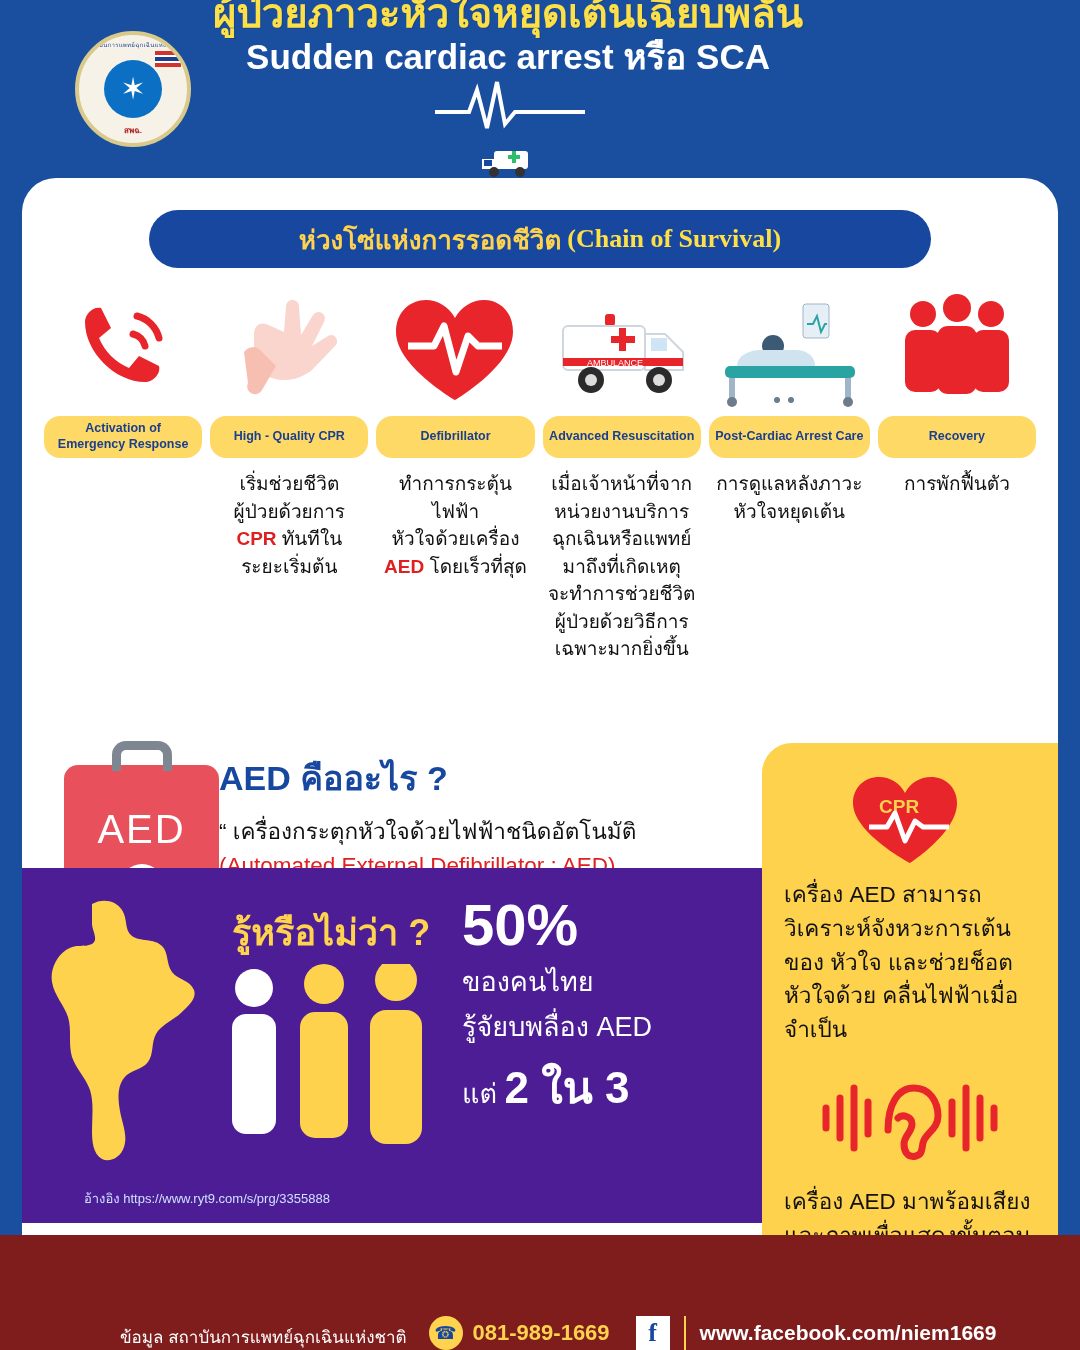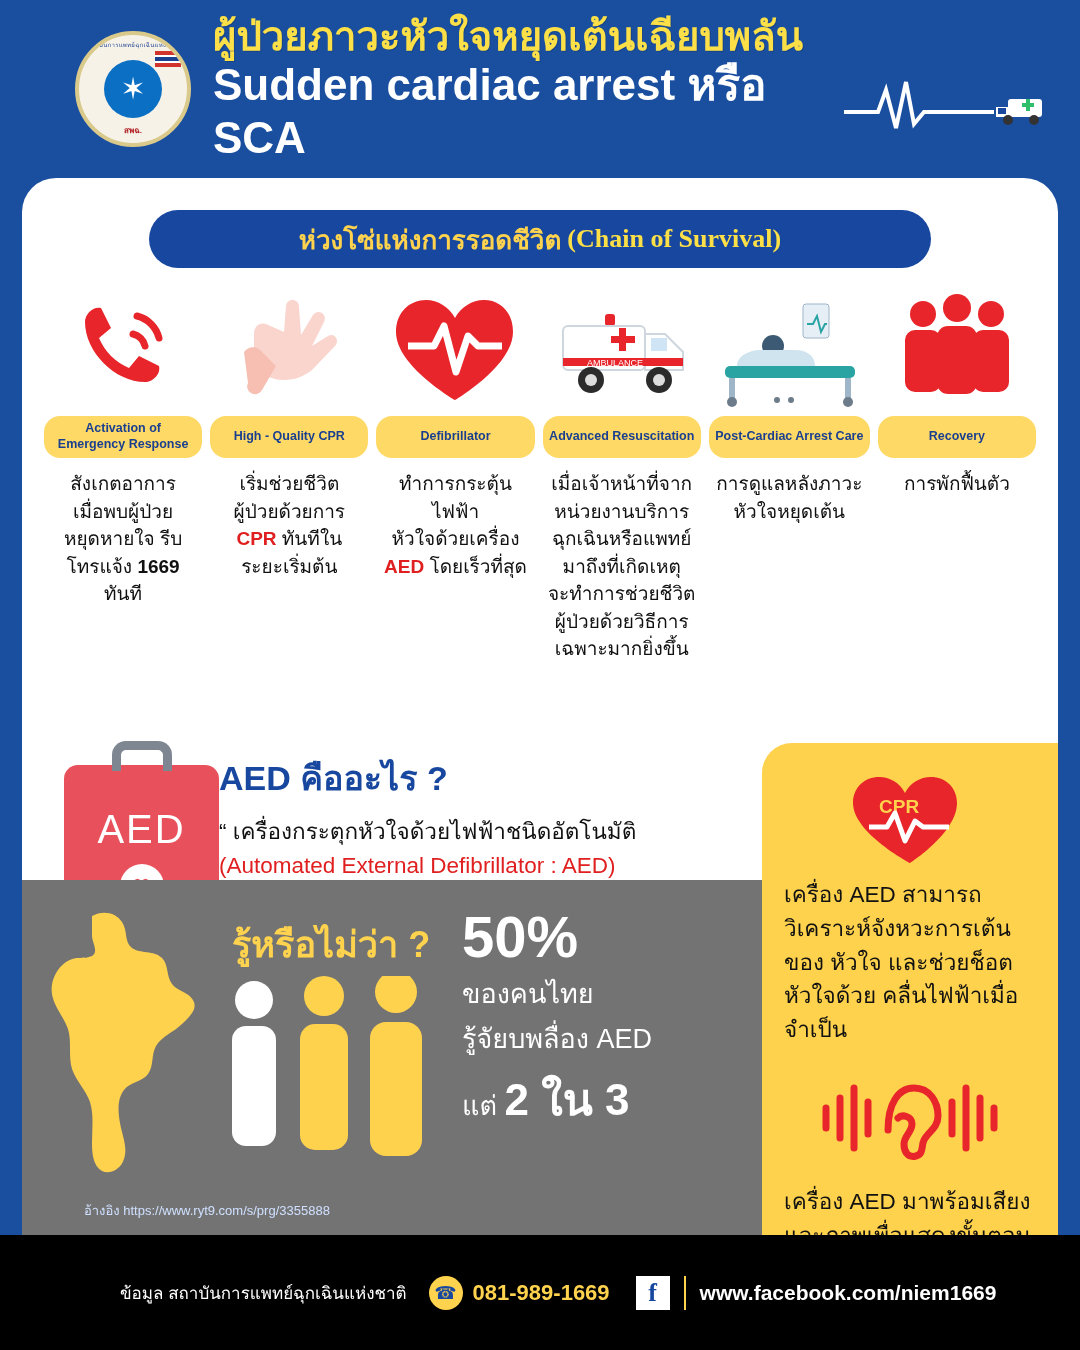--- a/index.html
+++ b/index.html
@@ -45,22 +45,22 @@
   .logo-badge .flag {
     position: absolute; top: 16px; right: 6px; width: 26px; height: 16px;
     background: linear-gradient(#d0342c 0 26%, #fff 26% 38%, #1a3f8f 38% 62%, #fff 62% 74%, #d0342c 74% 100%);
   }
   .title-wrap { margin-left: 22px; }
   .title-th {
     color: #fde047; font-size: 40px; font-weight: bold; line-height: 1.15;
     text-shadow: 1px 1px 0 rgba(0,0,0,.15);
   }
   .title-en {
-    color: #ffffff; font-size: 44px; font-weight: bold; line-height: 1.2;
-    display: flex; align-items: center;
+    color: #ffffff; font-size: 35px; font-weight: bold; line-height: 1.2;
+    display: flex; align-items: center; flex-direction: column;
   }
   .ecg { margin-left: 4px; }
 
   
   .card {
     position: absolute; top: 178px; left: 22px; right: 22px; bottom: 115px;
     background: #ffffff;
     border-radius: 34px 34px 0 0;
     overflow: hidden;
   }
@@ -110,22 +110,22 @@
     background: #fff; display: flex; align-items: center; justify-content: center;
     color: #e8505b; font-size: 22px;
   }
   .aed-txt { padding-top: 8px; }
   .aed-title { color: #17479e; font-size: 34px; font-weight: bold; }
   .aed-body { margin-top: 10px; font-size: 22.5px; line-height: 1.5; color: #111; }
   .aed-body .red { color: #e02020; }
 
   
   .know {
-    position: absolute; left: 0; right: 0; bottom: 0; height: 355px;
-    background: #737373; overflow: hidden;
+    position: absolute; left: 0; right: 0; bottom: 12px; height: 355px;
+    background: #4c1d95; overflow: hidden;
   }
   .thai-map {
     position: absolute; left: 18px; top: 18px; width: 180px; height: 290px;
   }
   .know-title {
     position: absolute; left: 210px; top: 36px;
     color: #ffd34d; font-size: 36px; font-weight: bold;
   }
   .people { position: absolute; left: 196px; top: 96px; }
   .stat { position: absolute; left: 440px; top: 28px; color: #fff; text-align: left; }
@@ -146,21 +146,21 @@
   }
   .y-heart { display: flex; align-items: center; justify-content: center; height: 95px; }
   .y-text {
     margin-top: 12px; font-size: 22.5px; color: #111; line-height: 1.5;
   }
   .y-ear { display: flex; align-items: center; justify-content: center; height: 110px; margin-top: 16px; }
 
   
   .footer {
     position: absolute; left: 0; right: 0; bottom: 0; height: 115px;
-    background: #000000; display: flex; align-items: center; padding-left: 120px;
+    background: #7f1d1d; display: flex; align-items: flex-end; padding-left: 120px;
     color: #fff;
   }
   .footer .src { font-size: 17px; }
   .phone-chip {
     margin-left: 22px; display: flex; align-items: center; gap: 10px;
   }
   .phone-circle {
     width: 34px; height: 34px; border-radius: 50%; background: #ffd34d;
     display: flex; align-items: center; justify-content: center; color: #17479e; font-size: 18px;
   }
@@ -221,23 +221,20 @@
       <div class="chain-ico">
         <svg width="120" height="110" viewBox="0 0 120 110">
           <path d="M22 26c0-8 8-16 16-14l10 20-12 10c6 14 16 24 30 30l10-12 20 10c2 8-6 16-14 16C52 86 22 56 22 26z" fill="#e8252a"></path>
           <path d="M74 20a30 30 0 0 1 22 22" stroke="#e8252a" stroke-width="7" fill="none" stroke-linecap="round"></path>
           <path d="M70 38a16 16 0 0 1 12 12" stroke="#e8252a" stroke-width="7" fill="none" stroke-linecap="round"></path>
         </svg>
       </div>
       <div class="chip">
         <span>Activation of
 Emergency Response</span>
-      </div>
-      <div class="chain-desc">
-        สังเกตอาการ<br>เมื่อพบผู้ป่วย<br>หยุดหายใจ รีบ<br>โทรแจ้ง <span class="hl-bold">1669</span><br>ทันที
       </div>
     </div>
 
     <div class="chain-col">
       <div class="chain-ico">
         <svg width="130" height="115" viewBox="0 0 130 115">
           <path d="M30 40c0-8 6-12 12-10l18 8 2-26c1-8 13-8 13 1l2 28 12-20c5-7 15-1 11 7l-12 24 16-10c7-4 13 6 6 11L88 76c-8 6-16 10-28 10-16 0-26-8-30-18z" fill="#fad5cd"></path>
           <path d="M20 58c4-6 12-6 16-2l16 16-14 24c-6 9-18 2-14-7z" fill="#f7beb2"></path>
         </svg>
       </div>

